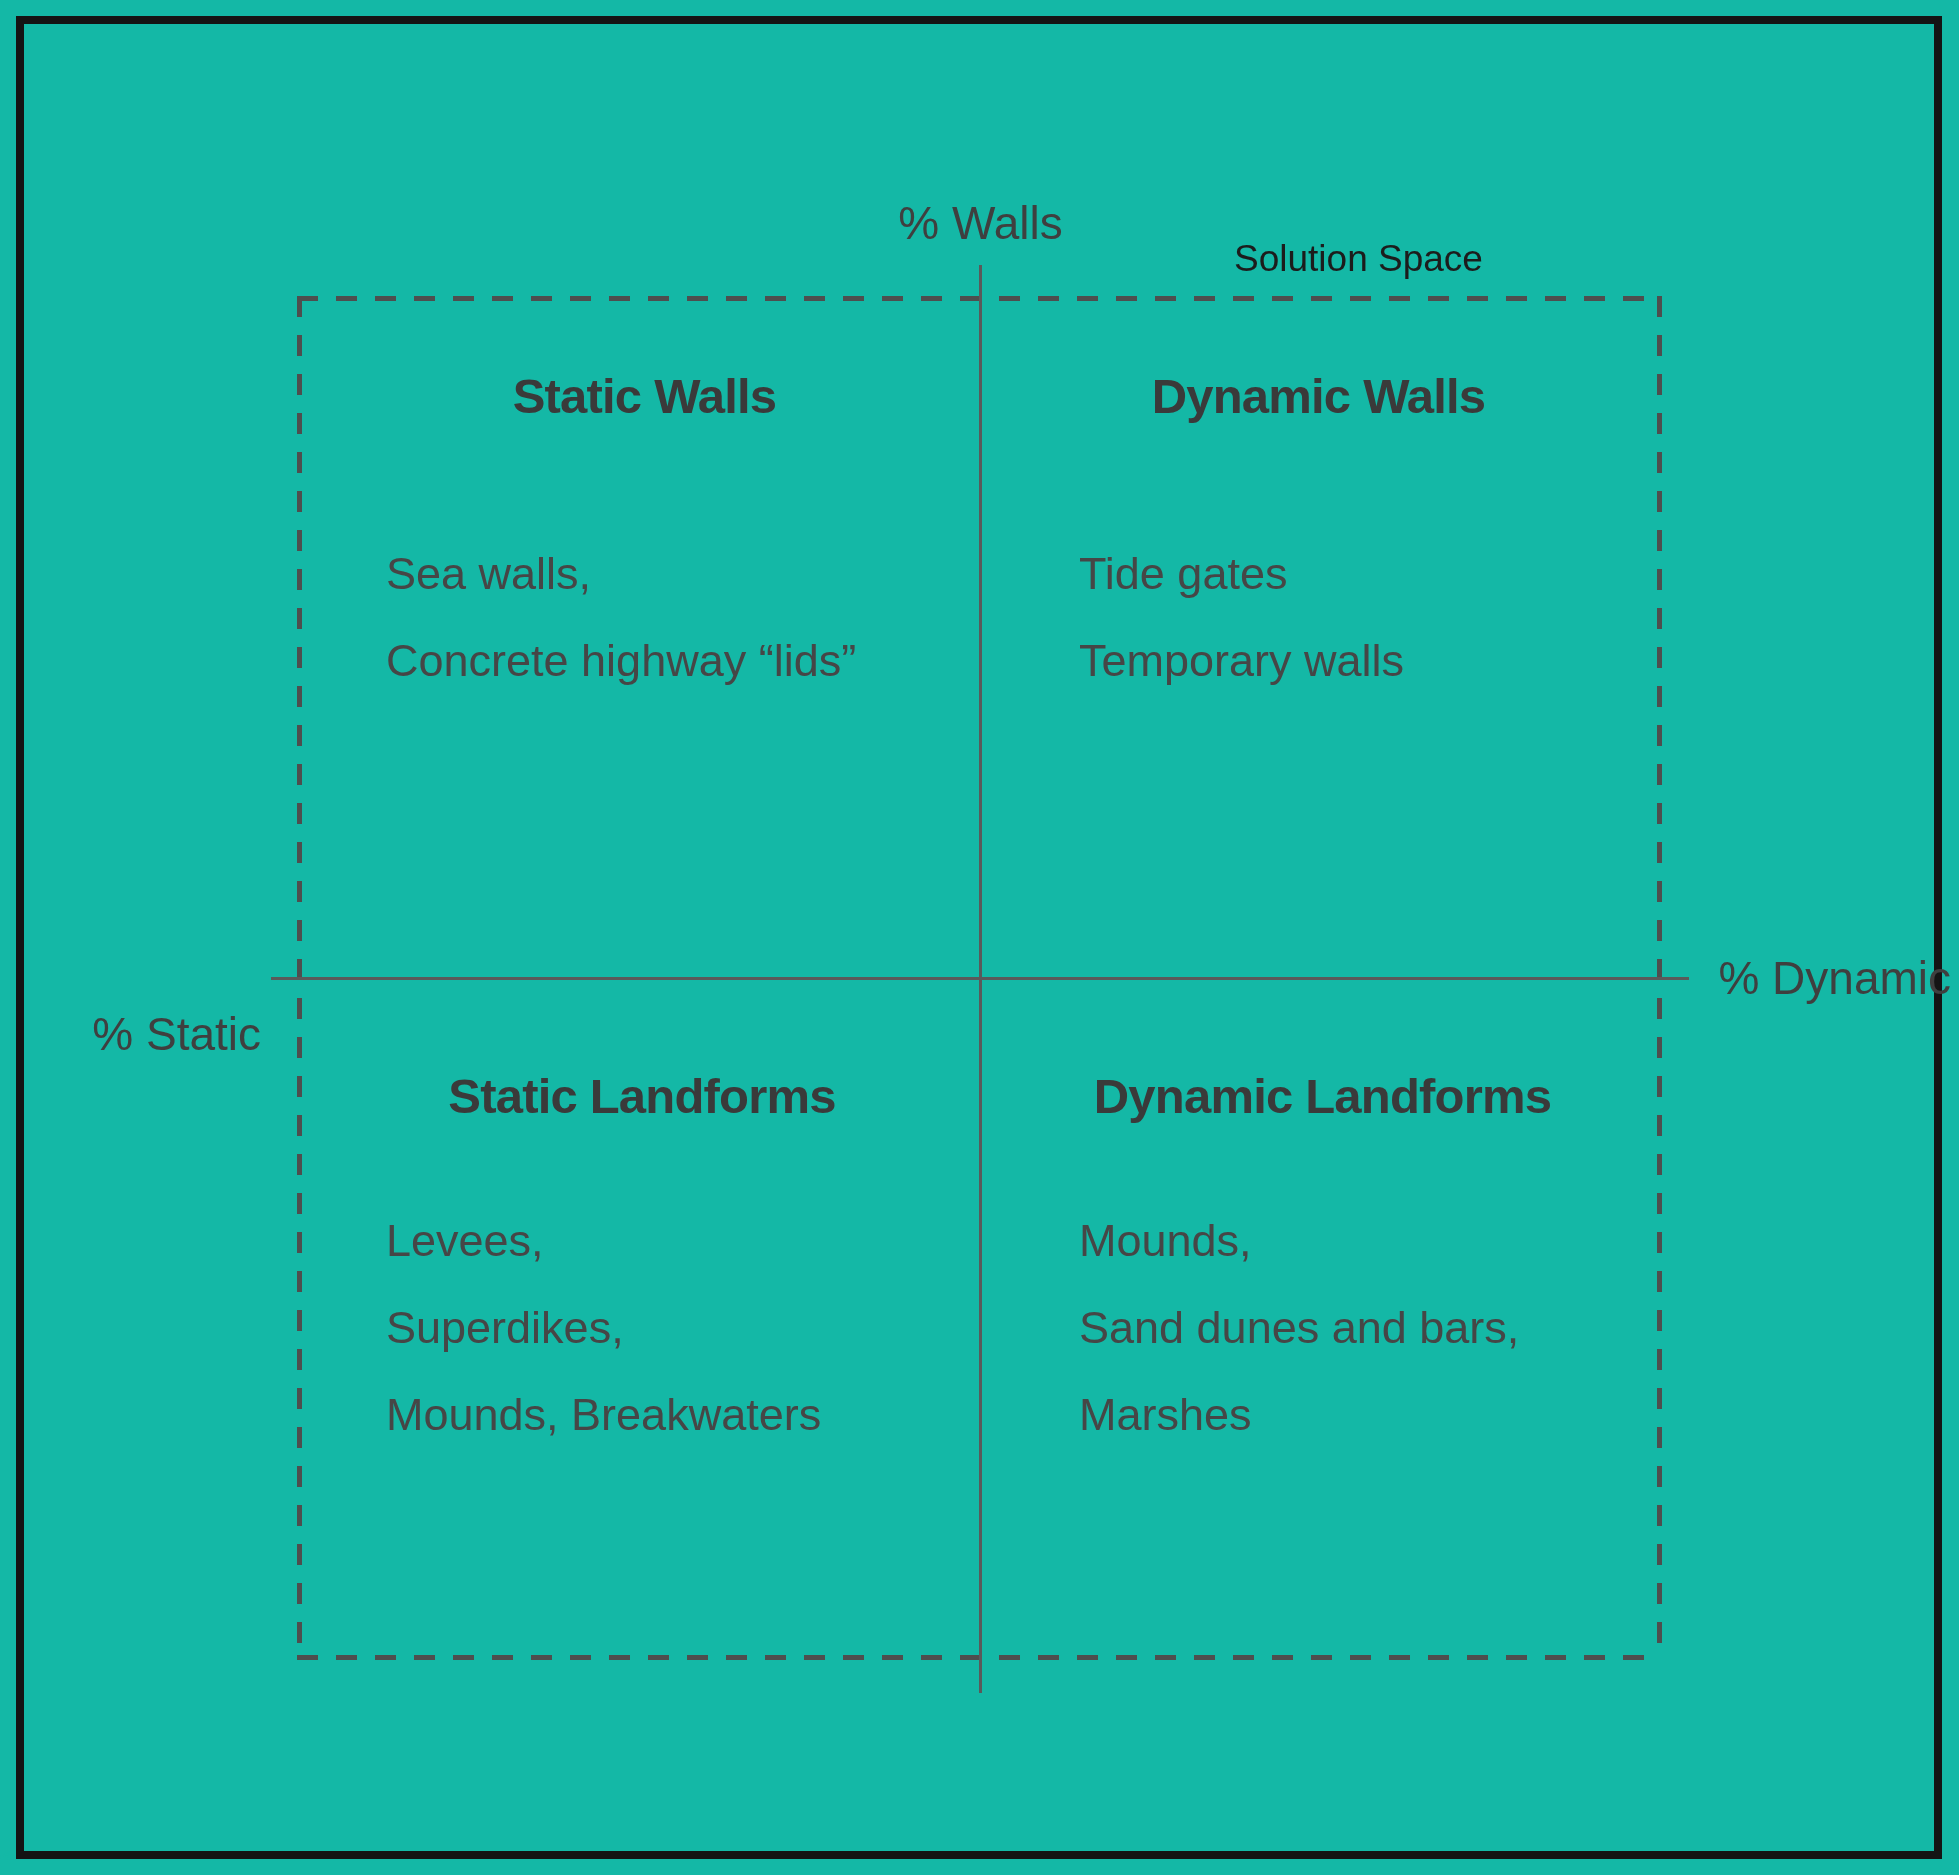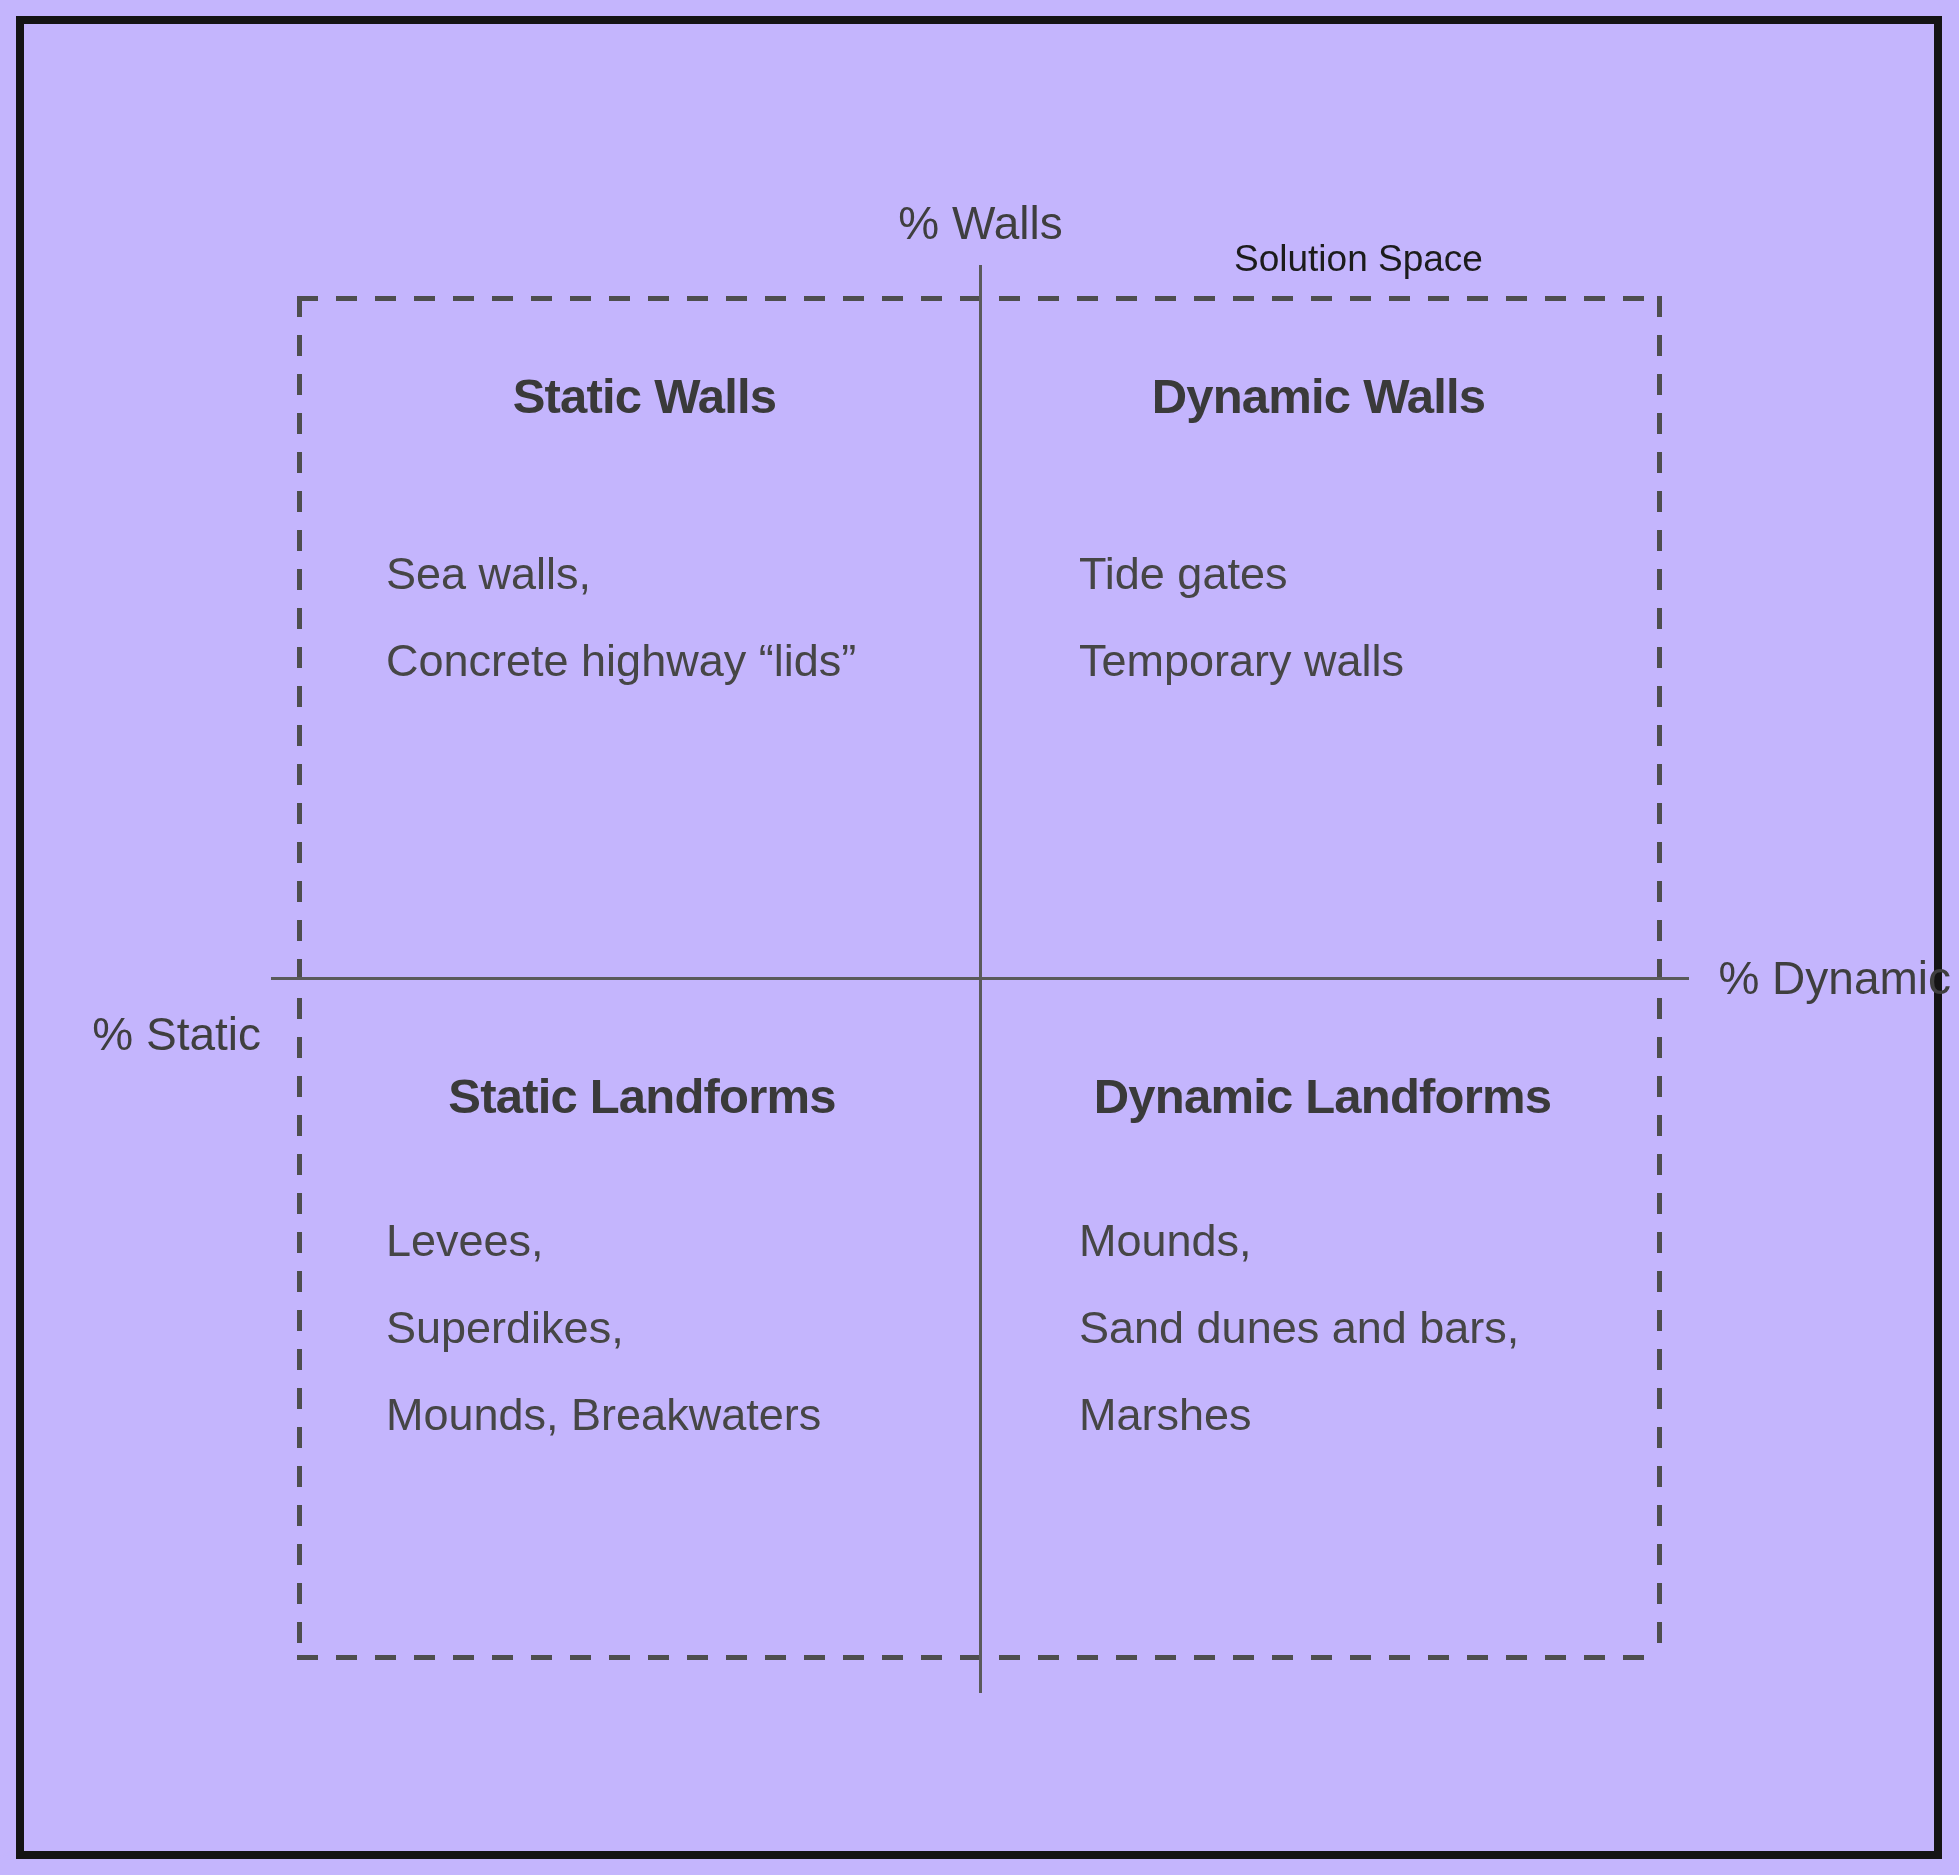--- a/index.html
+++ b/index.html
@@ -5,21 +5,21 @@
   html, body {
     margin: 0;
     padding: 0;
     background: #ffffff;
     font-family: "Liberation Sans", sans-serif;
   }
   #canvas {
     position: relative;
     width: 1959px;
     height: 1876px;
-    background: #c4b5fd;
+    background: #14b8a6;
     overflow: hidden;
   }
   
   .frame {
     position: absolute;
     left: 16.4px;
     top: 16.4px;
     width: 1910px;
     height: 1827px;
     border: 8.2px solid #141414;

